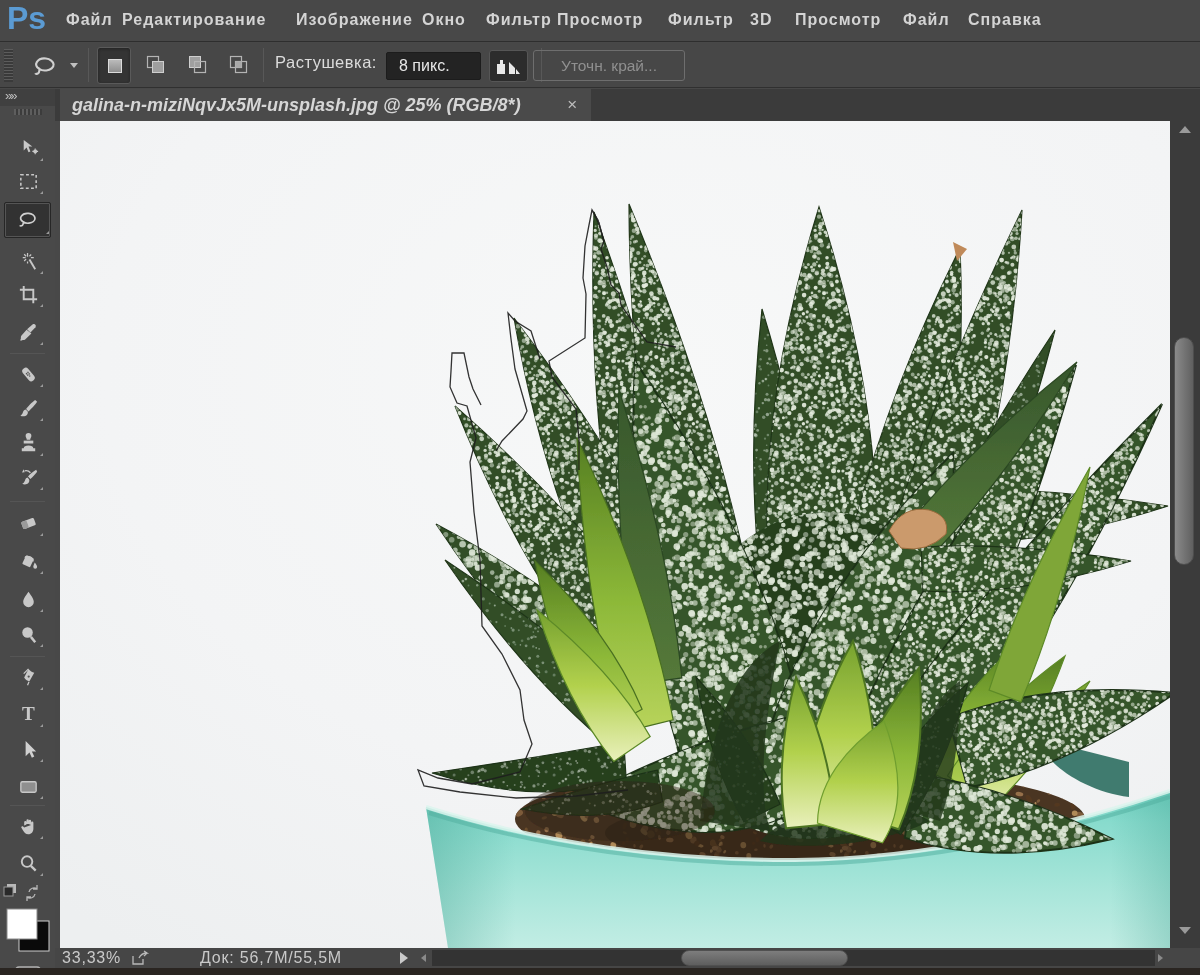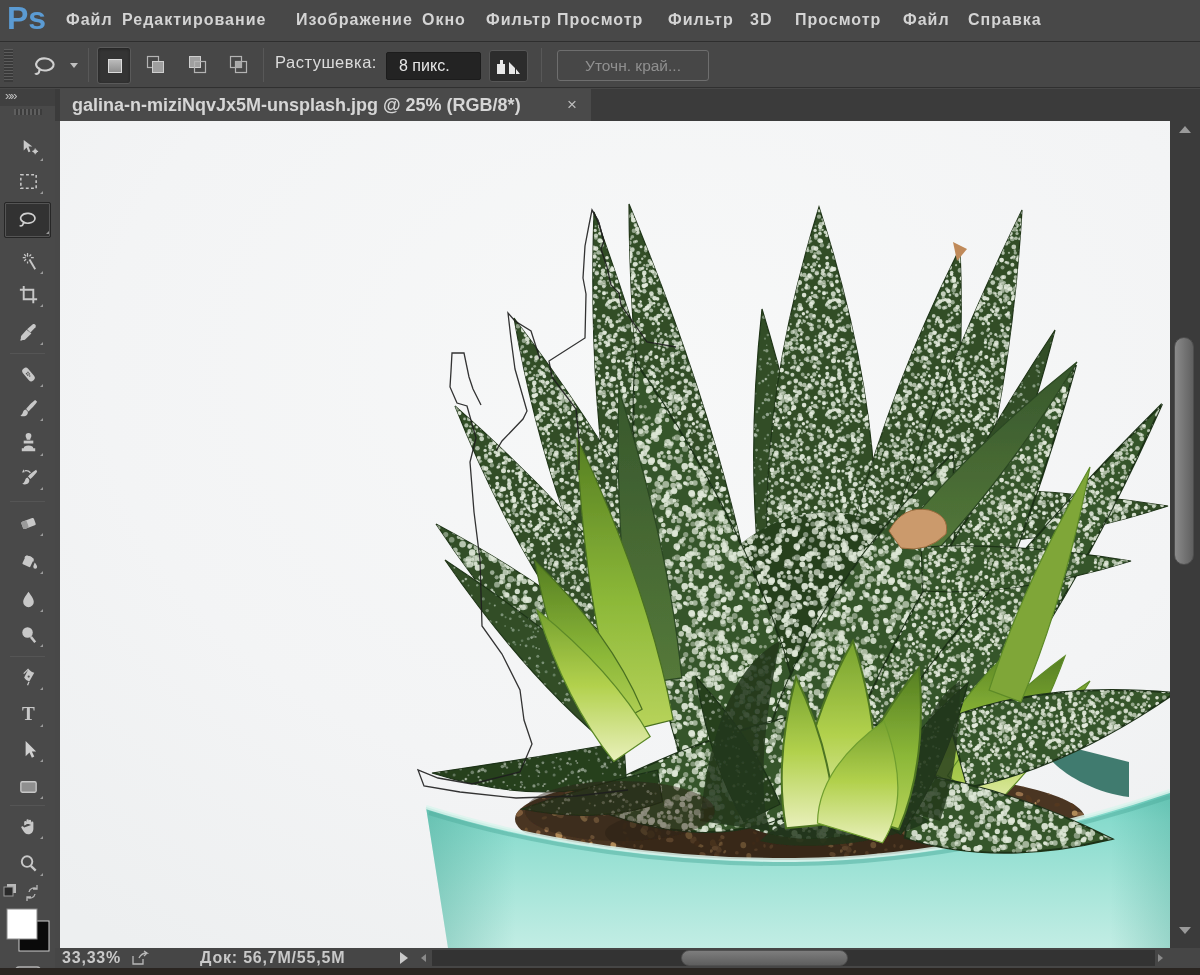--- a/index.html
+++ b/index.html
@@ -15,23 +15,23 @@
   background:repeating-linear-gradient(to bottom,#5c5c5c 0 1px,#3a3a3a 1px 3px); }
 .vsep { position:absolute; top:5px; width:1px; height:34px; background:#585858; }
 .modebtn { position:absolute; top:4px; width:34px; height:37px; border-radius:3px; }
 .modebtn.on { background:#343434; border:1px solid #5a5a5a; box-shadow:inset 0 1px 3px #222; }
 #feather { position:absolute; left:275px; top:10px; font-size:16.5px; letter-spacing:0.5px; color:#dcdcdc; }
 #finput { position:absolute; left:386px; top:9px; width:95px; height:28px; background:#232323;
   border:1px solid #1c1c1c; border-radius:2px; color:#e6e6e6; font-size:16px; line-height:26px;
   padding-left:12px; }
 #aabtn { position:absolute; left:489px; top:7px; width:39px; height:32px; background:#2c2c2c;
   border:1px solid #565656; border-radius:3px; }
-#refine { position:absolute; left:557px; top:7px; width:152px; height:31px; border:1px solid #6e6e6e;
+#refine { position:absolute; left:533px; top:7px; width:152px; height:31px; border:1px solid #6e6e6e;
   border-radius:3px; color:#909090; font-size:15.5px; text-align:center; line-height:29px; }
-#tabbar { position:absolute; left:55px; top:89px; width:1145px; height:32px; background:#3b3b3b; }
+#tabbar { position:absolute; left:55px; top:89px; width:1145px; height:32px; background:#3b3b3b;font-style:italic; }
 #tab { position:absolute; left:5px; top:0; width:531px; height:32px; background:#4a4a4a;
   color:#d6d6d6; font-size:18px; font-weight:bold; line-height:32px; padding-left:12px; }
 #tab .x { position:absolute; right:14px; top:0; font-weight:normal; color:#bdbdbd; font-size:17px; }
 #toolbar { position:absolute; left:0; top:89px; width:55px; height:886px; background:#494949; }
 #tbhead { position:absolute; left:0; top:0; width:55px; height:17px; background:#404040;
   color:#c0c0c0; font-size:13px; line-height:14px; padding-left:5px; letter-spacing:-2px; }
 #tbgrip { position:absolute; left:14px; top:20px; width:28px; height:6px;
   background:repeating-linear-gradient(to right,#5e5e5e 0 2px,#3c3c3c 2px 4px); }
 .tool { position:absolute; left:12px; width:32px; height:30px; text-align:center; }
 .tool i { position:absolute; right:1px; bottom:3px; width:0; height:0;
@@ -46,21 +46,21 @@
 #canvas { position:absolute; left:60px; top:121px; width:1110px; height:827px; background:#f4f5f6; }
 #vscroll { position:absolute; left:1170px; top:121px; width:30px; height:827px; background:#3b3b3b; }
 #vthumb { position:absolute; left:4px; top:216px; width:20px; height:228px; border-radius:10px;
   background:linear-gradient(to right,#8a8a8a,#606060); border:1px solid #4e4e4e; }
 #statusbar { position:absolute; left:55px; top:948px; width:1145px; height:20px; background:#464646; }
 #bottomstrip { position:absolute; left:0; top:968px; width:1200px; height:7px; background:#2a2521; }
 .arrow { width:0; height:0; position:absolute; }
 #hscroll { position:absolute; left:377px; top:2px; width:723px; height:16px; background:#333333; }
 #hthumb { position:absolute; left:249px; top:0px; width:167px; height:16px; border-radius:8px;
   background:linear-gradient(to bottom,#7d7d7d,#5e5e5e); border:1px solid #505050; }
-.stext { position:absolute; top:1px; font-size:16px; letter-spacing:0.8px; color:#c9c9c9;font-weight:bold; }
+.stext { position:absolute; top:1px; font-size:16px; letter-spacing:0.8px; color:#c9c9c9; }
 </style></head>
 <body>
 <div id="menubar">
   <div id="pslogo">Ps</div>
   <span class="mi" style="left:66px">Файл</span>
     <span class="mi" style="left:122px">Редактирование</span>
     <span class="mi" style="left:296px">Изображение</span>
     <span class="mi" style="left:422px">Окно</span>
     <span class="mi" style="left:486px">Фильтр</span>
     <span class="mi" style="left:557px">Просмотр</span>

